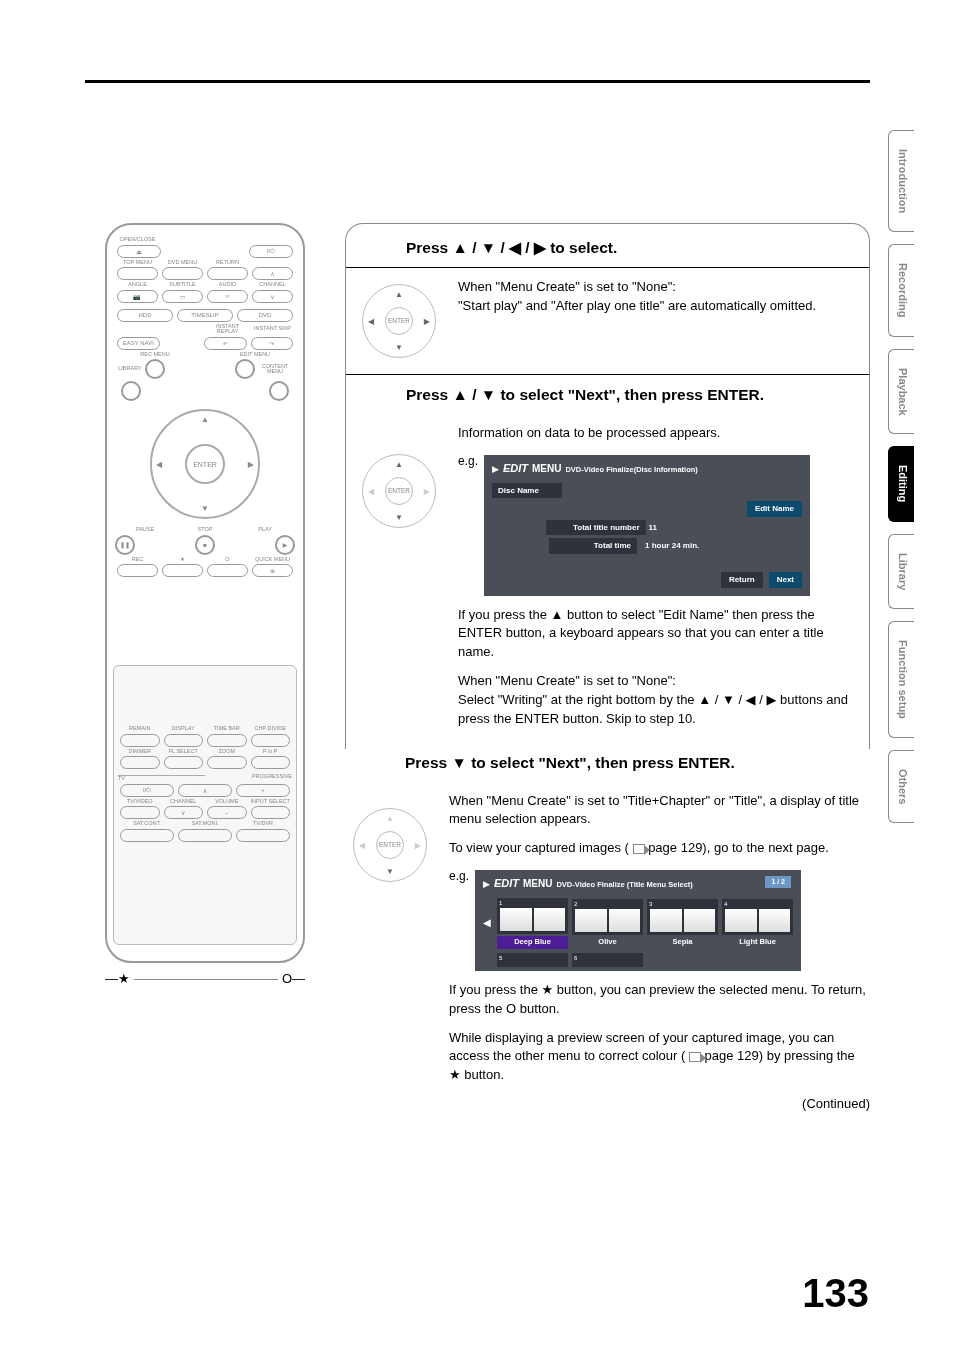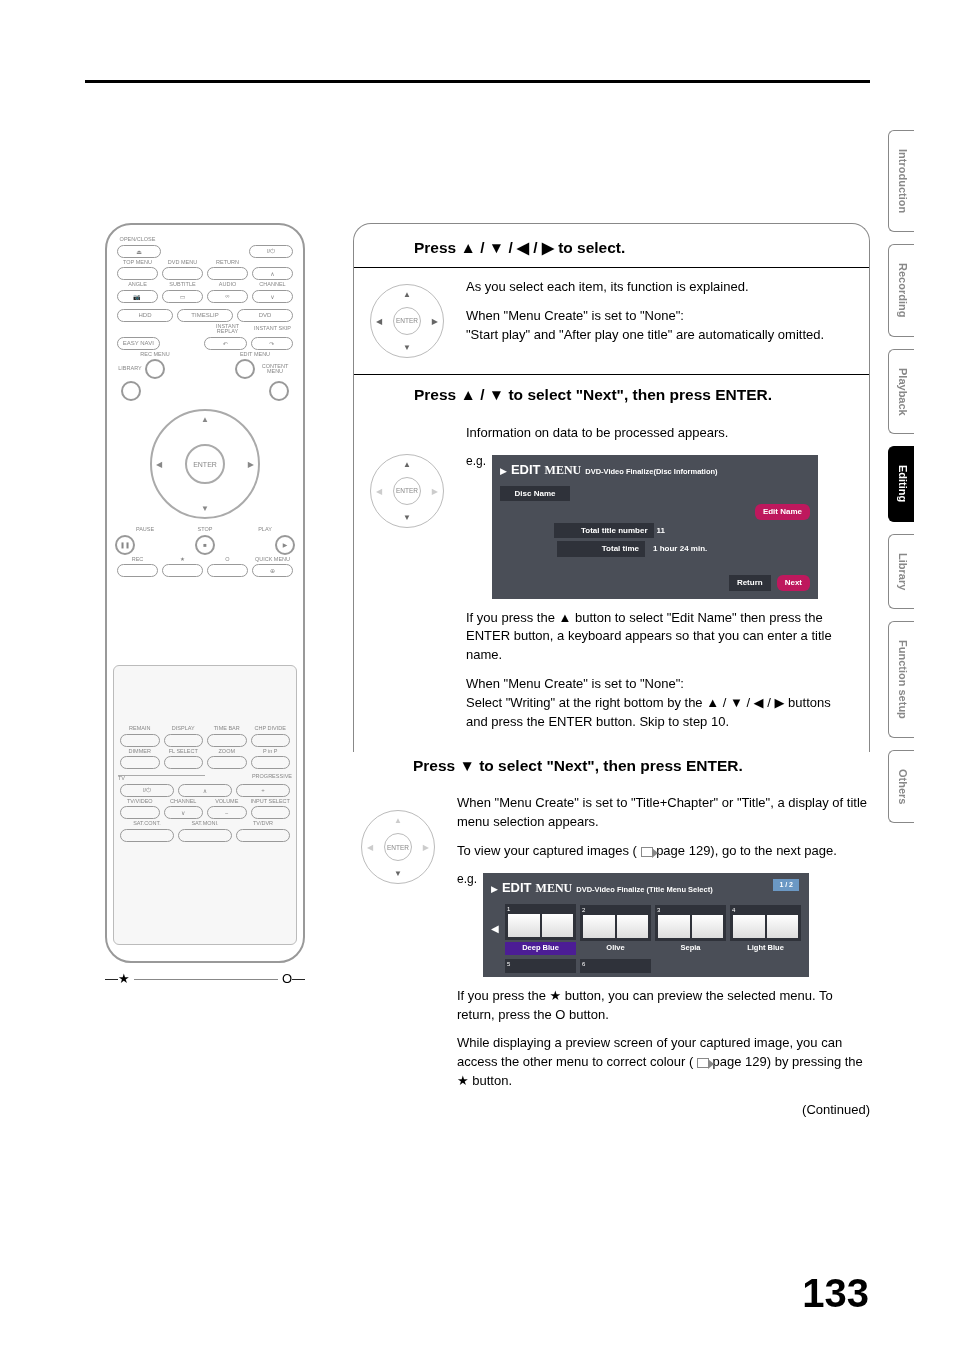--- a/index.html
+++ b/index.html
@@ -58,21 +58,21 @@
     position: absolute; left: 50%; top: 50%; transform: translate(-50%,-50%);
     display:flex;align-items:center;justify-content:center;font-size:7px;color:#888;
   }
   .remote .shaded {
     position:absolute; left:6px; right:6px; top:440px; height:280px;
     border:1.5px solid #bbb; border-radius:6px; background:rgba(200,200,200,0.15);
   }
   .remote-leads { display:flex; justify-content:space-between; width:200px; margin:8px 0 0 20px; font-size:13px; }
   .remote-leads .line { border-top:1px solid #888; flex:1; margin:8px 4px 0 4px; }
 
-  .section { margin-bottom: 28px; margin-left: 8px; }
+  .section { margin-bottom: 28px; }
   .step-head {
     font-weight: bold; font-size: 15.5px; padding: 4px 60px 8px 60px;
     border-bottom: 1px solid #000; margin-bottom: 10px; line-height:1.35;
   }
   .arr { font-family: Arial; }
   .step-body { display: flex; gap: 14px; padding: 0 0 0 0; }
   .dpad-col { width: 90px; flex-shrink: 0; display:flex; justify-content:center; padding-top:6px; }
   .dpad {
     width: 74px; height: 74px; position: relative;
   }
@@ -92,26 +92,26 @@
   .dpad .tri.w { left:6px; top:50%; transform:translateY(-50%);} 
   .dpad.dim .tri.e, .dpad.dim .tri.w { color:#ccc; }
   .text-col { flex:1; font-size:13px; line-height:1.45; }
   .text-col p { margin-bottom: 10px; }
 
   .osd {
     background:#4a4e57; color:#fff; font-size:9px; width:326px;
     padding:6px 8px 8px 8px; margin:2px 0 10px 0;
   }
   .osd-title { display:flex; align-items:baseline; gap:4px; margin-bottom:6px; }
-  .osd-title .em { font-weight:bold; font-size:13px; }
-  .osd-title .sub { font-size:12px; font-weight:bold;font-family:Liberation Serif, serif; }
+  .osd-title .em { font-style:italic; font-weight:bold; font-size:11px; }
+  .osd-title .sub { font-size:10px; font-weight:bold; }
   .osd-row { display:flex; align-items:center; margin:3px 0; font-size:8px; }
   .osd-label { background:#2f323a; padding:2px 6px; font-weight:bold; text-align:right; }
   .osd-btn { background:#2f323a; padding:2px 8px; font-weight:bold; font-size:8px; }
-  .osd-btn.hl { background:#be185d;border-radius:6px; }
+  .osd-btn.hl { background:#0c4a6e; }
   .osd-bottom { display:flex; justify-content:flex-end; gap:6px; margin-top:18px; }
   .eg { font-size:12px; margin-right:6px; vertical-align:top; }
   .eg-wrap { display:flex; align-items:flex-start; }
 
   .thumb-grid { display:grid; grid-template-columns: 10px repeat(4,1fr); gap:4px; align-items:center; }
   .thumb { background:#2f323a; height:36px; position:relative; }
   .thumb .num { position:absolute; left:2px; top:1px; font-size:6px; color:#fff; }
   .thumb .tn { position:absolute; left:2px; top:9px; right:2px; bottom:2px; display:flex; }
   .thumb .tn .bar { flex:1; background:linear-gradient(#fff,#ddd); margin:1px; }
   .thumb-caption { text-align:center; font-size:7.5px; font-weight:bold; margin-top:2px; }
@@ -322,21 +322,20 @@
             <div class="dpad">
               <div class="ring"></div>
               <div class="center">ENTER</div>
               <div class="tri n">▲</div>
                 <div class="tri s">▼</div>
                 <div class="tri e">▶</div>
                 <div class="tri w">◀</div>
             </div>
           </div>
           <div class="text-col">
-            <p>As you select each item, its function is explained.</p>
             <p><span>When "Menu Create" is set to "None":</span><br><span>"Start play" and "After play one title" are automatically omitted.</span></p>
           </div>
         </div>
       <div style="border-top:1px solid #000;margin:0 0 0 0"></div>
 
         <div class="step-head" style="border-bottom:none;padding-top:10px">Press ▲ / ▼ to select "Next", then press ENTER.</div>
         <div class="step-body" style="padding:0 16px 10px 8px">
           <div class="dpad-col">
             <div class="dpad dim" style="margin-top:24px">
               <div class="ring"></div>
@@ -352,21 +351,21 @@
             <div class="eg-wrap">
               <span class="eg">e.g.</span>
               <div class="osd">
                 <div class="osd-title">
                   <span>▶</span>
                   <span class="em">EDIT</span>
                   <span class="sub">MENU</span>
                   <span style="font-size:7.5px;font-weight:bold">DVD-Video Finalize(Disc Information)</span>
                 </div>
                 <div class="osd-row">
-                    <div class="osd-label" style="width:70px;text-align:center">Disc Name</div>
+                    <div class="osd-label" style="width:70px;text-align:left">Disc Name</div>
                   </div>
                 <div class="osd-row" style="justify-content:flex-end">
                     <div class="osd-btn hl">Edit Name</div>
                   </div>
                 <div class="osd-row" style="justify-content:center;gap:3px">
                     <div class="osd-label" style="width:100px">Total title number</div>
                     <div style="font-weight:bold;width:100px">11</div>
                   </div>
                 <div class="osd-row" style="justify-content:center;gap:8px">
                     <div class="osd-label" style="width:88px">Total time</div>

